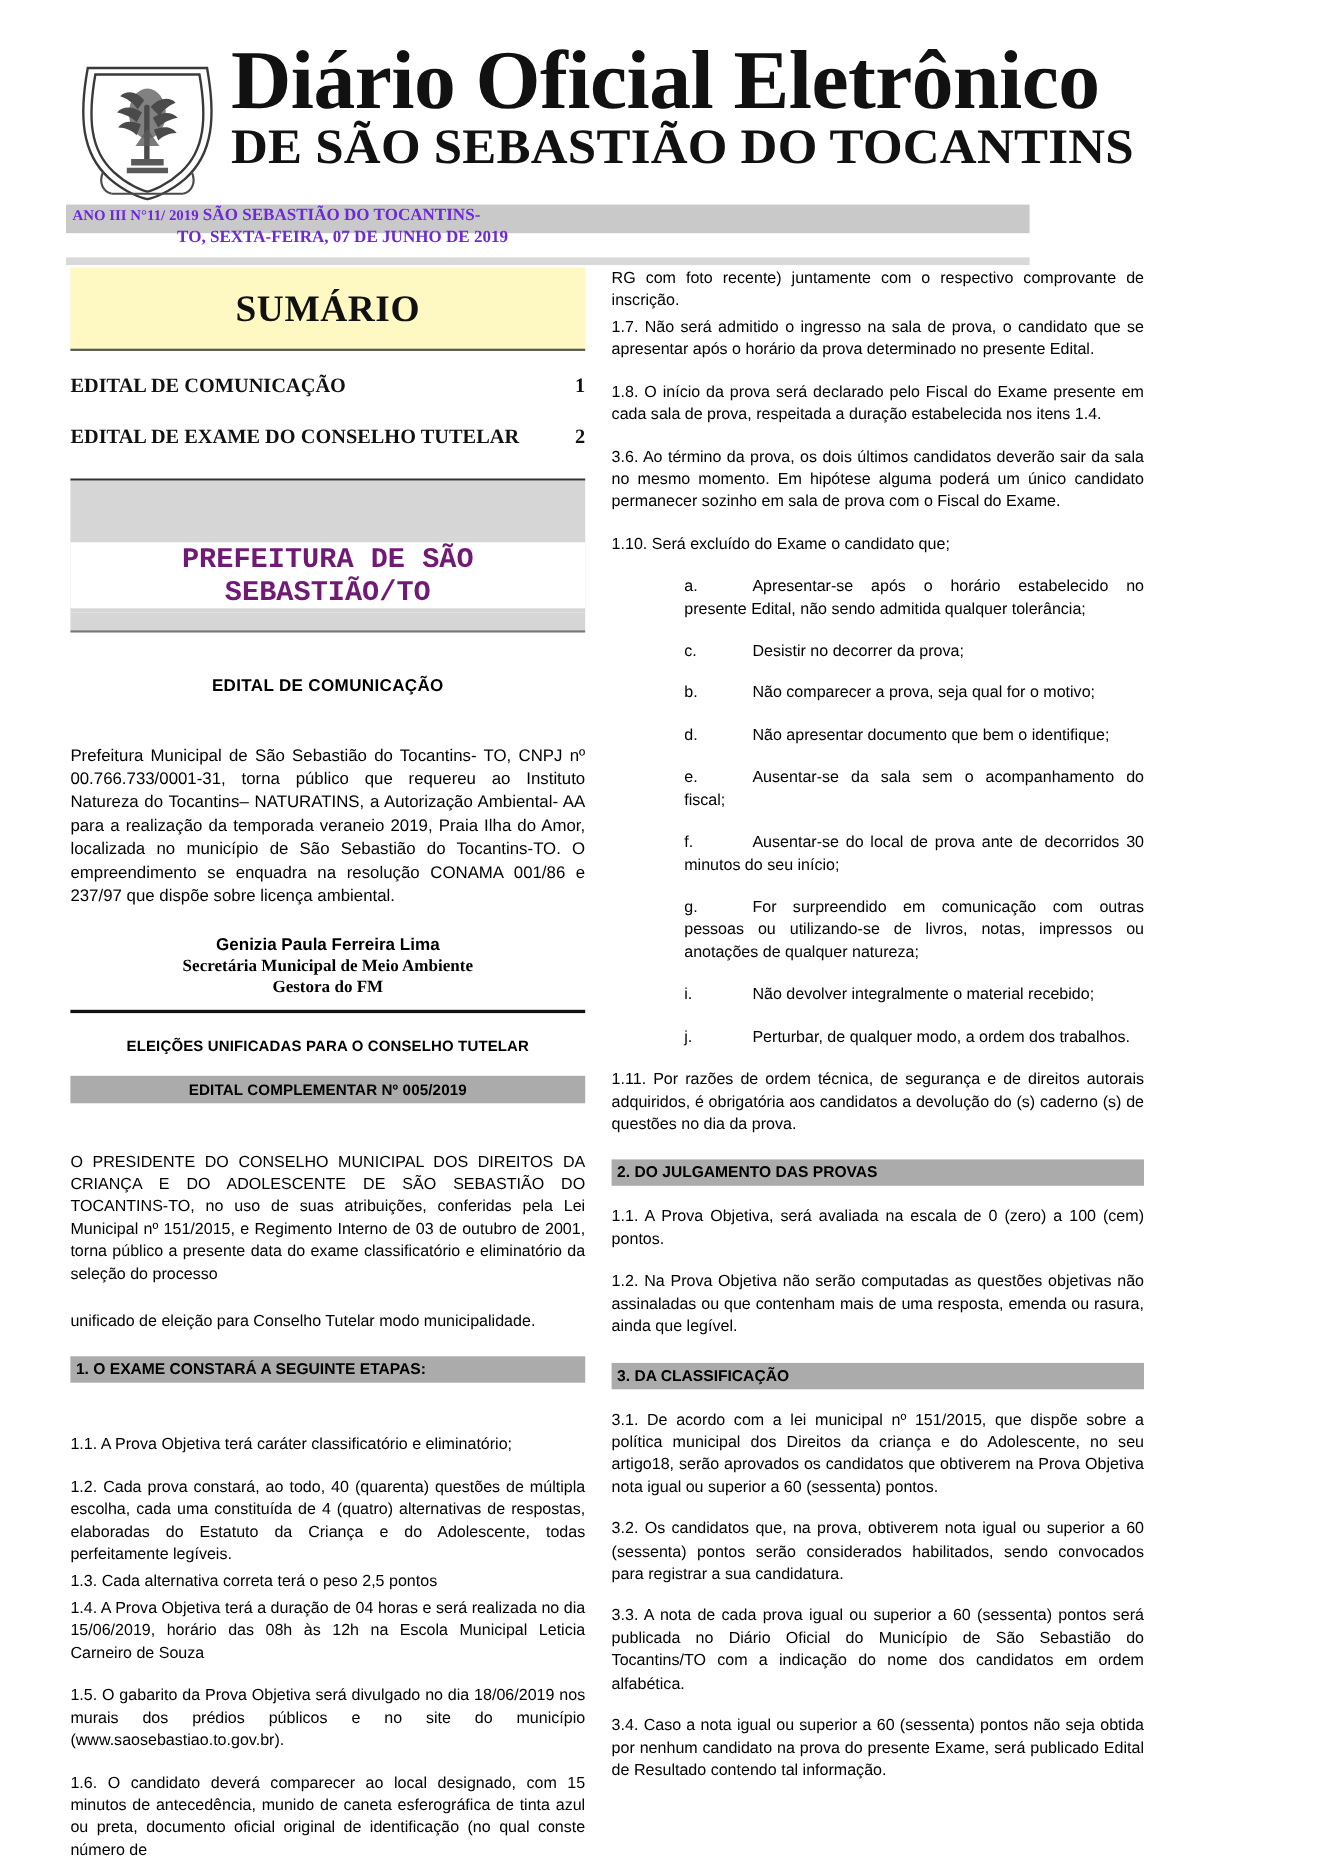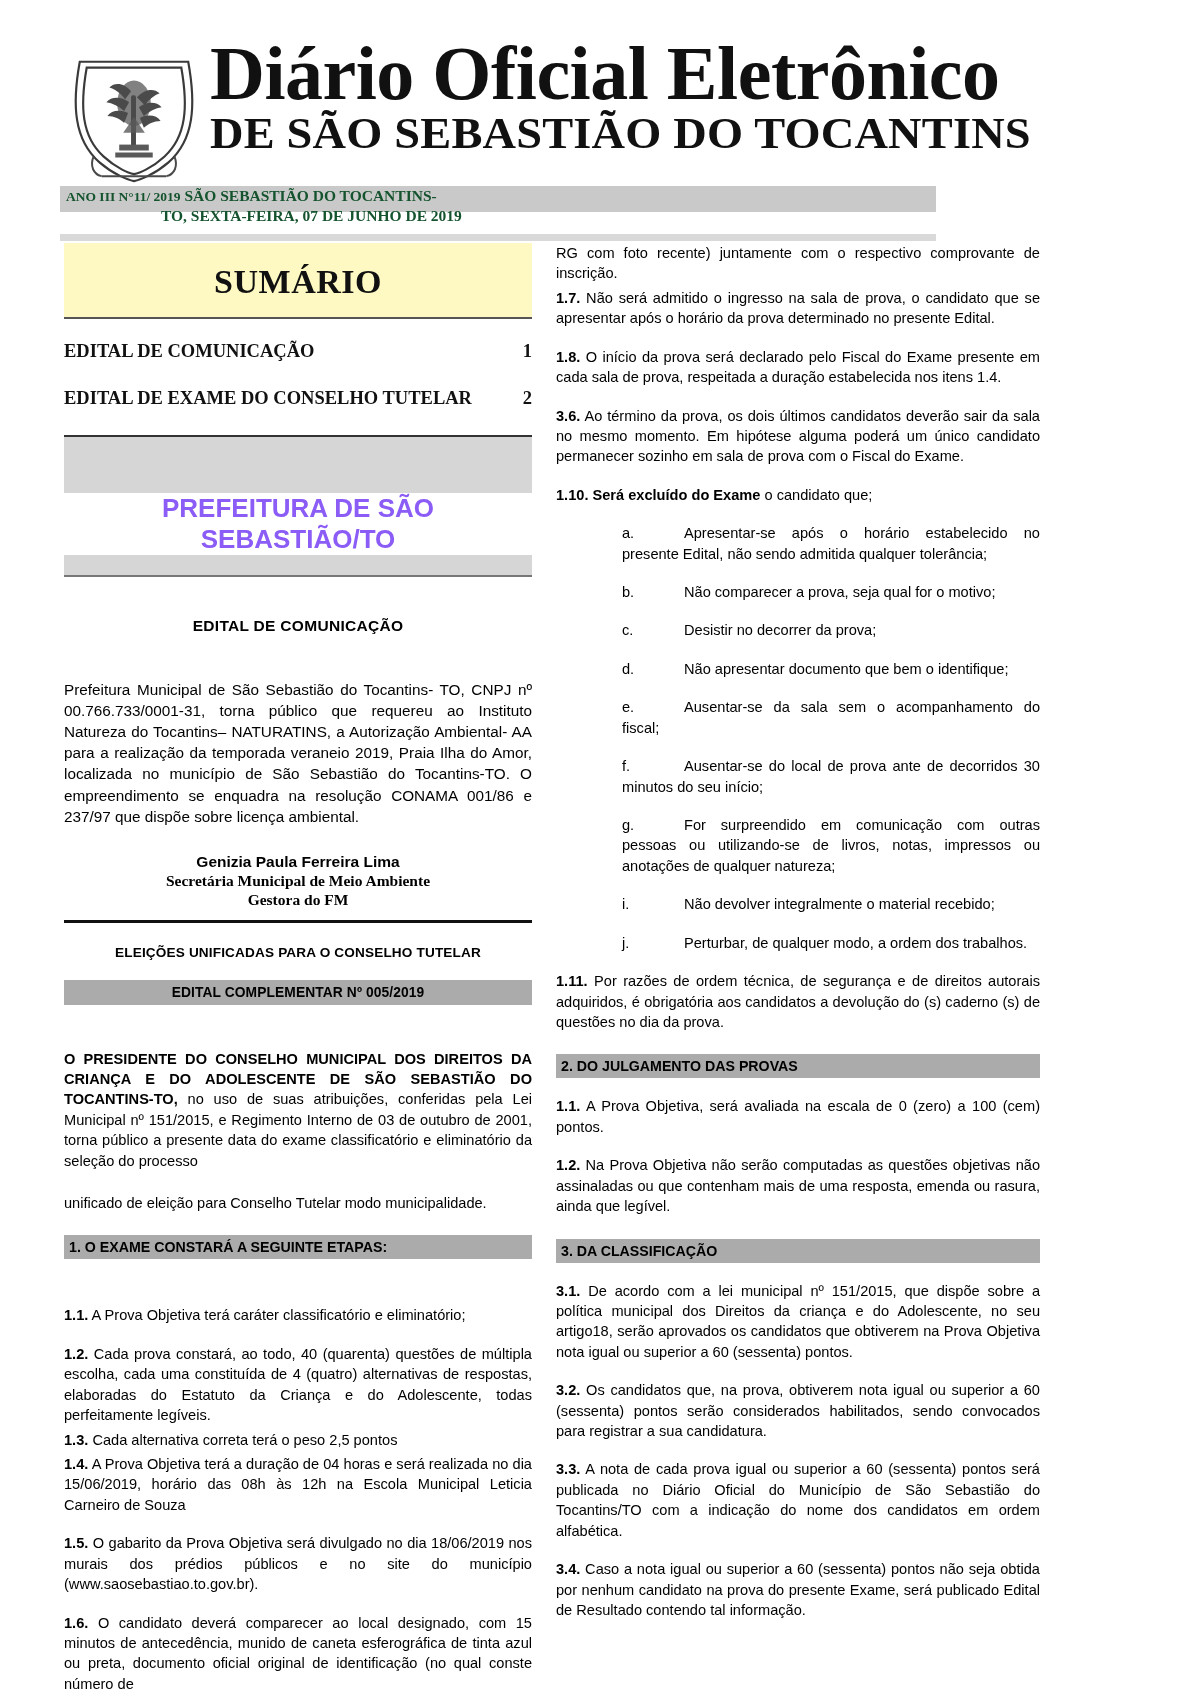--- a/index.html
+++ b/index.html
@@ -67,21 +67,21 @@
     background: #c9c9c9;
   }
   .issue-text {
     position: absolute;
     top: 186px; left: 66px;
     width: 520px;
     font-family: "Liberation Serif", serif;
     font-weight: bold;
     font-size: 15.5px;
     line-height: 1.30;
-    color: #14532d;
+    color: #6d28d9;
   }
   .issue-text .ano { font-size: 13.5px; }
   .issue-l2 { display:block; padding-left: 95px; }
 
   .thin-rule {
     position: absolute;
     left: 60px; right: 60px;
     height: 7px;
     background: #d9d9d9;
   }
@@ -134,27 +134,27 @@
   }
   .grey-band {
     background: #d6d6d6;
     height: 52px;
   }
   .prefeitura {
     background: #d6d6d6;
     padding: 4px 0 4px 0;
   }
   .prefeitura-inner {
-    font-family: Liberation Sans, sans-serif;
+    font-family: Liberation Mono, monospace;
     font-weight: bold;
     font-size: 26px;
     text-align: center;
     background: #ffffff;
     display: block;
-    color: #8b5cf6;
+    color: #701a75;
   }
   .prefeitura-rule {
     border-bottom: 2px solid #777;
   }
 
   .centered-head {
     text-align: center;
     font-weight: bold;
     font-size: 15.5px;
     letter-spacing: 0.3px;
@@ -210,21 +210,21 @@
     padding: 4px 0 4px 5px;
     margin-top: 22px;
   }
   .body-text {
     font-size: 14.6px;
     line-height: 1.40;
     text-align: justify;
     margin-top: 18px;
   }
   .body-text.compact { margin-top: 4px; }
-  .body-text b { font-weight: bold; }
+  .body-text b { font-weight: normal; }
   .letter-wrap {
     font-size: 14.6px;
     line-height: 1.40;
     text-align: justify;
     margin-top: 18px;
     padding-left: 66px;
   }
   .letter-wrap .lt {
     display: inline-block;
     width: 62px;
@@ -349,23 +349,23 @@
       <div class="body-text compact"><b>1.7.</b><span> Não será admitido o ingresso na sala de prova, o candidato que se apresentar após o horário da prova determinado no presente Edital.</span></div>
 
       <div class="body-text"><b>1.8.</b><span> O início da prova será declarado pelo Fiscal do Exame presente em cada sala de prova, respeitada a duração estabelecida nos itens 1.4.</span></div>
 
       <div class="body-text"><b>3.6.</b><span> Ao término da prova, os dois últimos candidatos deverão sair da sala no mesmo momento. Em hipótese alguma poderá um único candidato permanecer sozinho em sala de prova com o Fiscal do Exame.</span></div>
 
       <div class="body-text"><b>1.10. Será excluído do Exame</b><span> o candidato que;</span></div>
 
       <div class="letter-wrap"><span class="lt">a.</span><span>Apresentar-se após o horário estabelecido no presente Edital, não sendo admitida qualquer tolerância;</span></div>
 
+      <div class="letter-wrap"><span class="lt">c.</span><span>Desistir no decorrer da prova;</span></div>
+
       <div class="letter-wrap"><span class="lt">b.</span><span>Não comparecer a prova, seja qual for o motivo;</span></div>
-
-      <div class="letter-wrap"><span class="lt">c.</span><span>Desistir no decorrer da prova;</span></div>
 
       <div class="letter-wrap"><span class="lt">d.</span><span>Não apresentar documento que bem o identifique;</span></div>
 
       <div class="letter-wrap"><span class="lt">e.</span><span>Ausentar-se da sala sem o acompanhamento do fiscal;</span></div>
 
       <div class="letter-wrap"><span class="lt">f.</span><span>Ausentar-se do local de prova ante de decorridos 30 minutos do seu início;</span></div>
 
       <div class="letter-wrap"><span class="lt">g.</span><span>For surpreendido em comunicação com outras pessoas ou utilizando-se de livros, notas, impressos ou anotações de qualquer natureza;</span></div>
 
 

